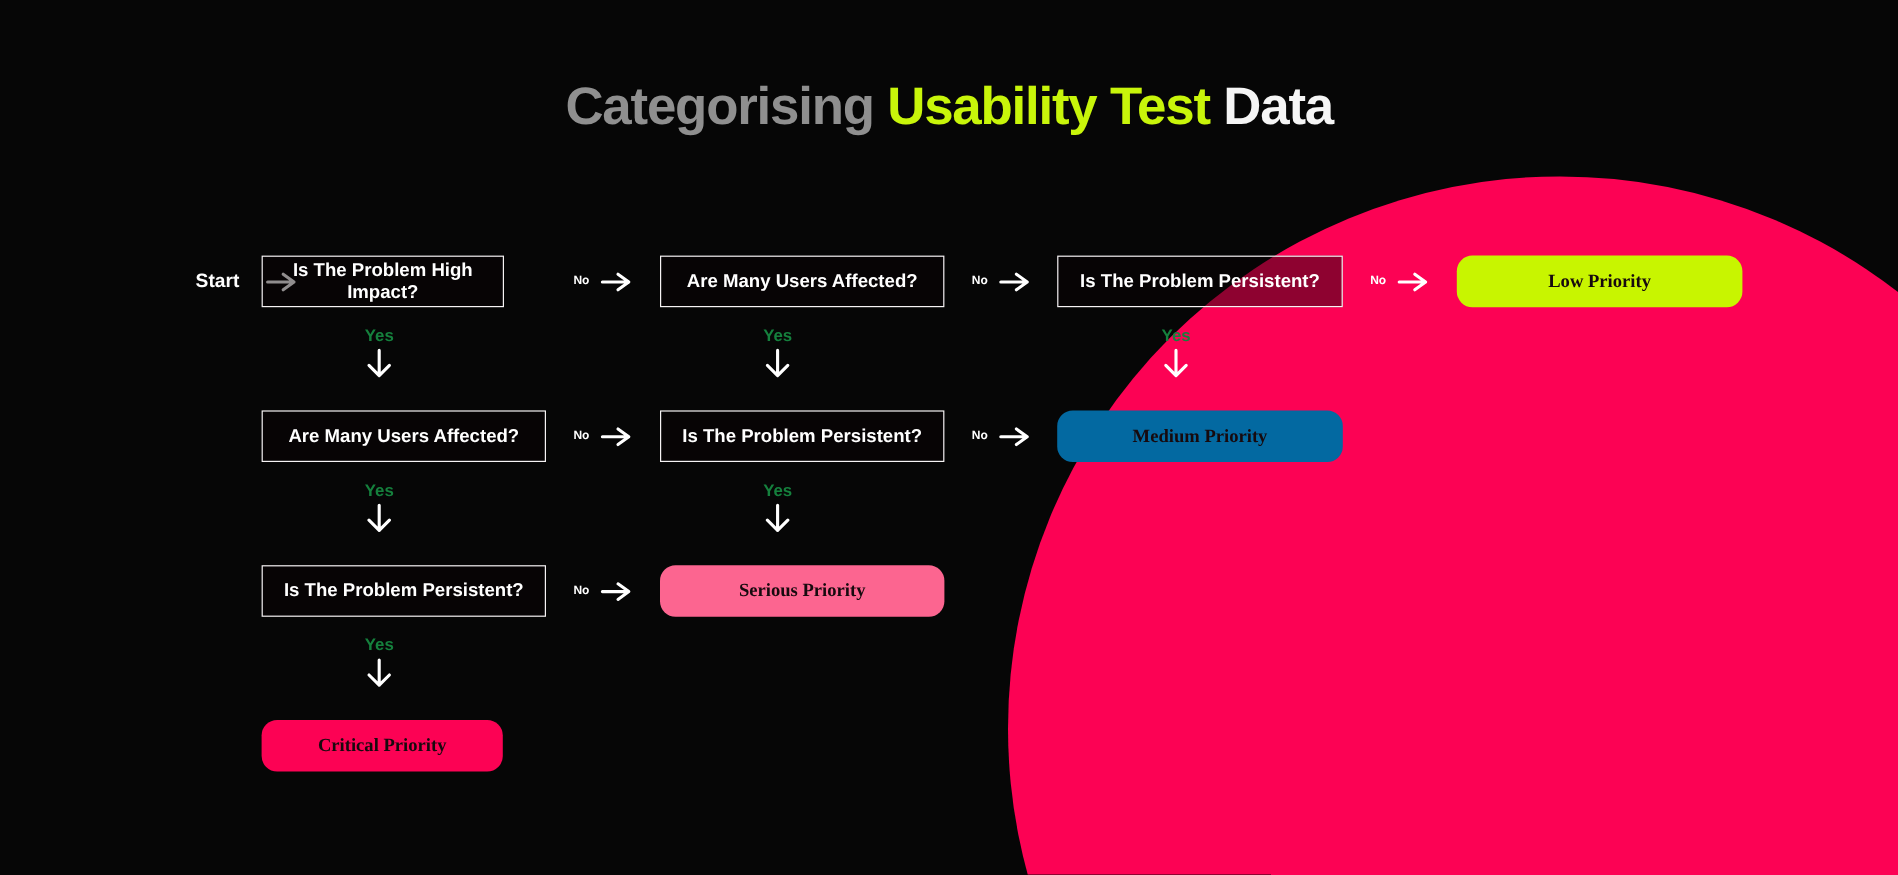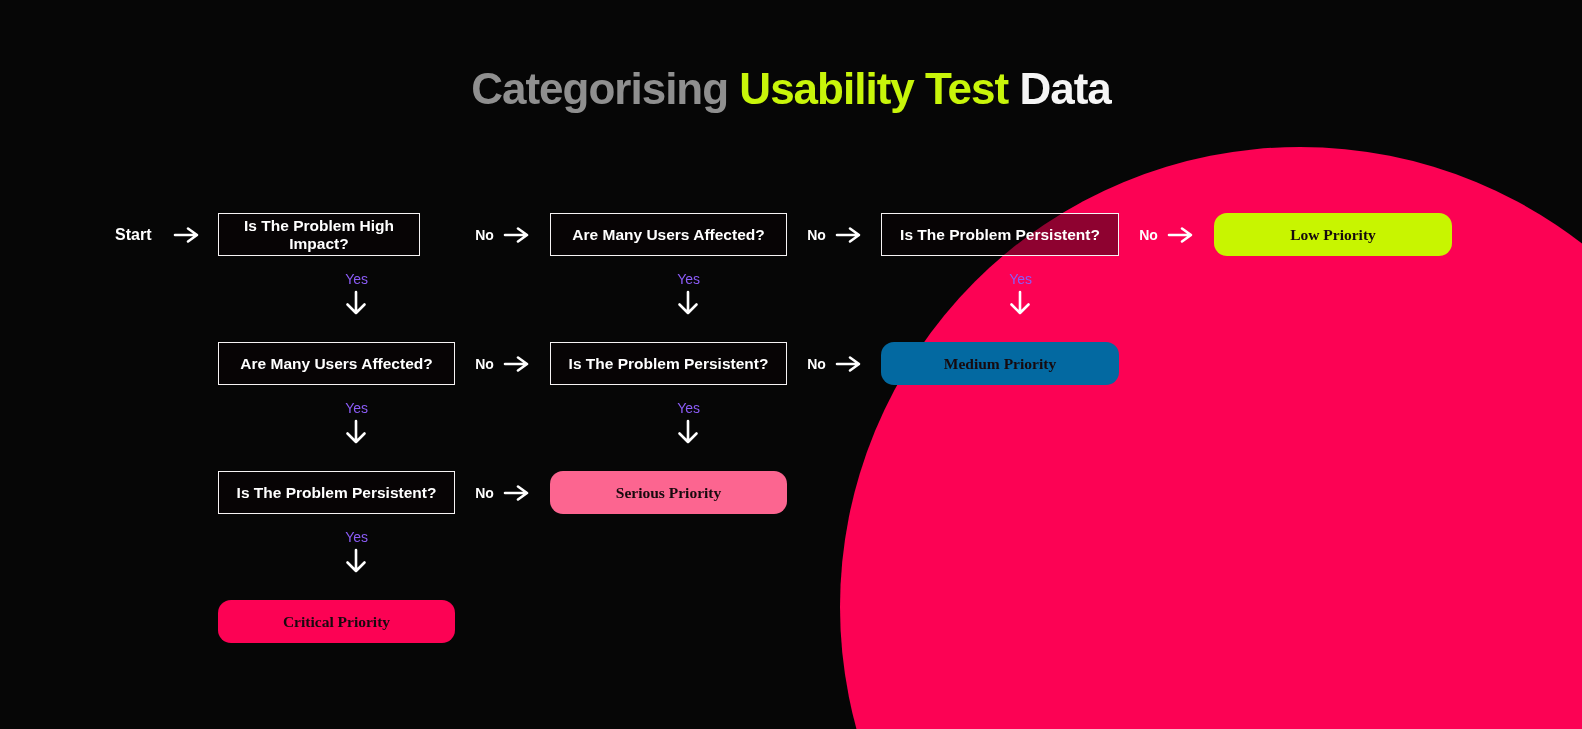--- a/index.html
+++ b/index.html
@@ -29,21 +29,21 @@
     text-align: center;
     font-size: 44px;
     font-weight: 700;
     letter-spacing: -1px;
     white-space: pre;
   }
   .t-gray  { color: #8F8F8F; }
   .t-green { color: #C8F50A; }
   .t-white { color: #F5F5F5; }
 
-  .abs { position: absolute; }
+  .abs { position: absolute; margin-left: 48px; }
 
   .start-group {
     display: flex;
     align-items: center;
     gap: 22px;
     height: 43px;
     color: #FFFFFF;
     font-size: 16px;
     font-weight: 700;
   }
@@ -75,32 +75,32 @@
   }
   .no-group {
     position: absolute;
     height: 43px;
     width: 90px;
     display: flex;
     align-items: center;
     justify-content: center;
     gap: 9px;
     color: #FFFFFF;
+    font-size: 10px;
+    font-weight: 700;
+  }
+  .yes-group {
+    position: absolute;
+    width: 64px;
+    display: flex;
+    flex-direction: column;
+    align-items: flex-start;
+    color: #15803d;
     font-size: 14px;
     font-weight: 700;
-  }
-  .yes-group {
-    position: absolute;
-    width: 64px;
-    display: flex;
-    flex-direction: column;
-    align-items: flex-end;
-    color: #8b5cf6;
-    font-size: 14px;
-    font-weight: 400;
   }
   .yes-group svg { margin-top: 3px; }
   svg { display: block; }
 </style>
 </head>
 <body>
 
 <div class="stage">
 
   <div class="circle" style="background: rgb(252, 2, 84);"></div>
@@ -206,15 +206,15 @@
 
   <div class="pbtn" style="left: 550px; top: 471px; width: 237px; background: rgb(252, 101, 144);">Serious Priority</div>
 
   <div class="yes-group" style="left:304px; top:529px;">
     <span>Yes</span>
     <svg width="24" height="26" viewBox="0 0 24 26">
         <path d="M12 2v21M3.5 14.5 12 23l8.5-8.5" fill="none" stroke="#fff" stroke-width="2.6" stroke-linecap="round" stroke-linejoin="round"></path>
       </svg>
   </div>
 
-  <div class="pbtn" style="left: 218px; top: 600px; width: 237px; background: rgb(252, 2, 84);">Critical Priority</div>
+  <div class="pbtn" style="left: 218px; top: 600px; width: 201px; background: rgb(252, 2, 84);">Critical Priority</div>
 
 </div>
 
 </body></html>

